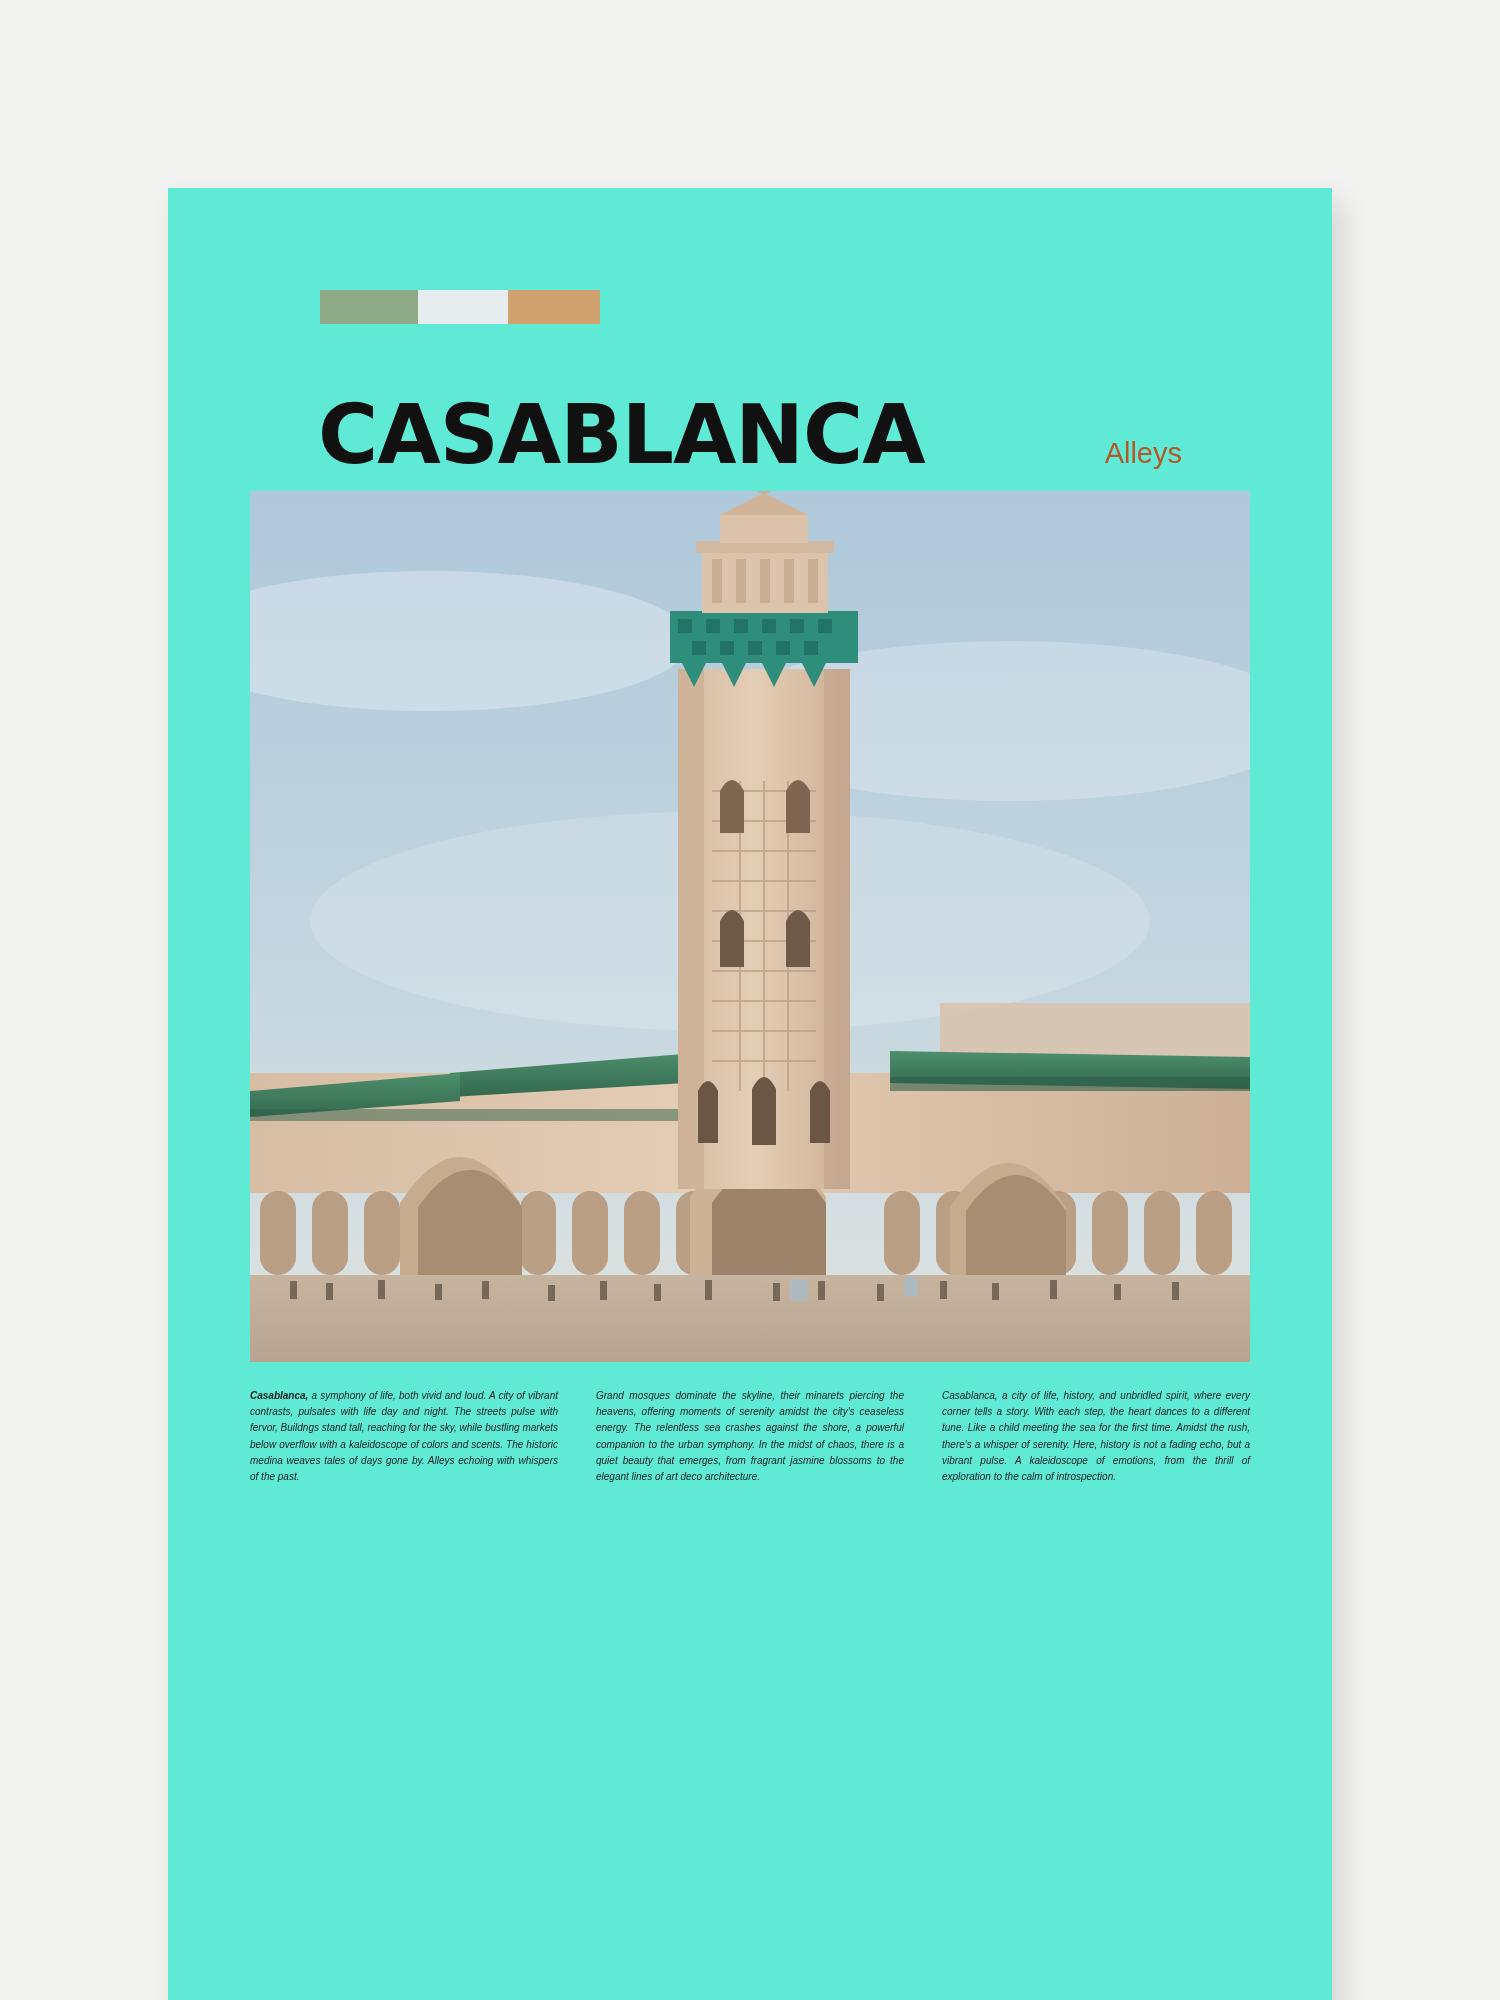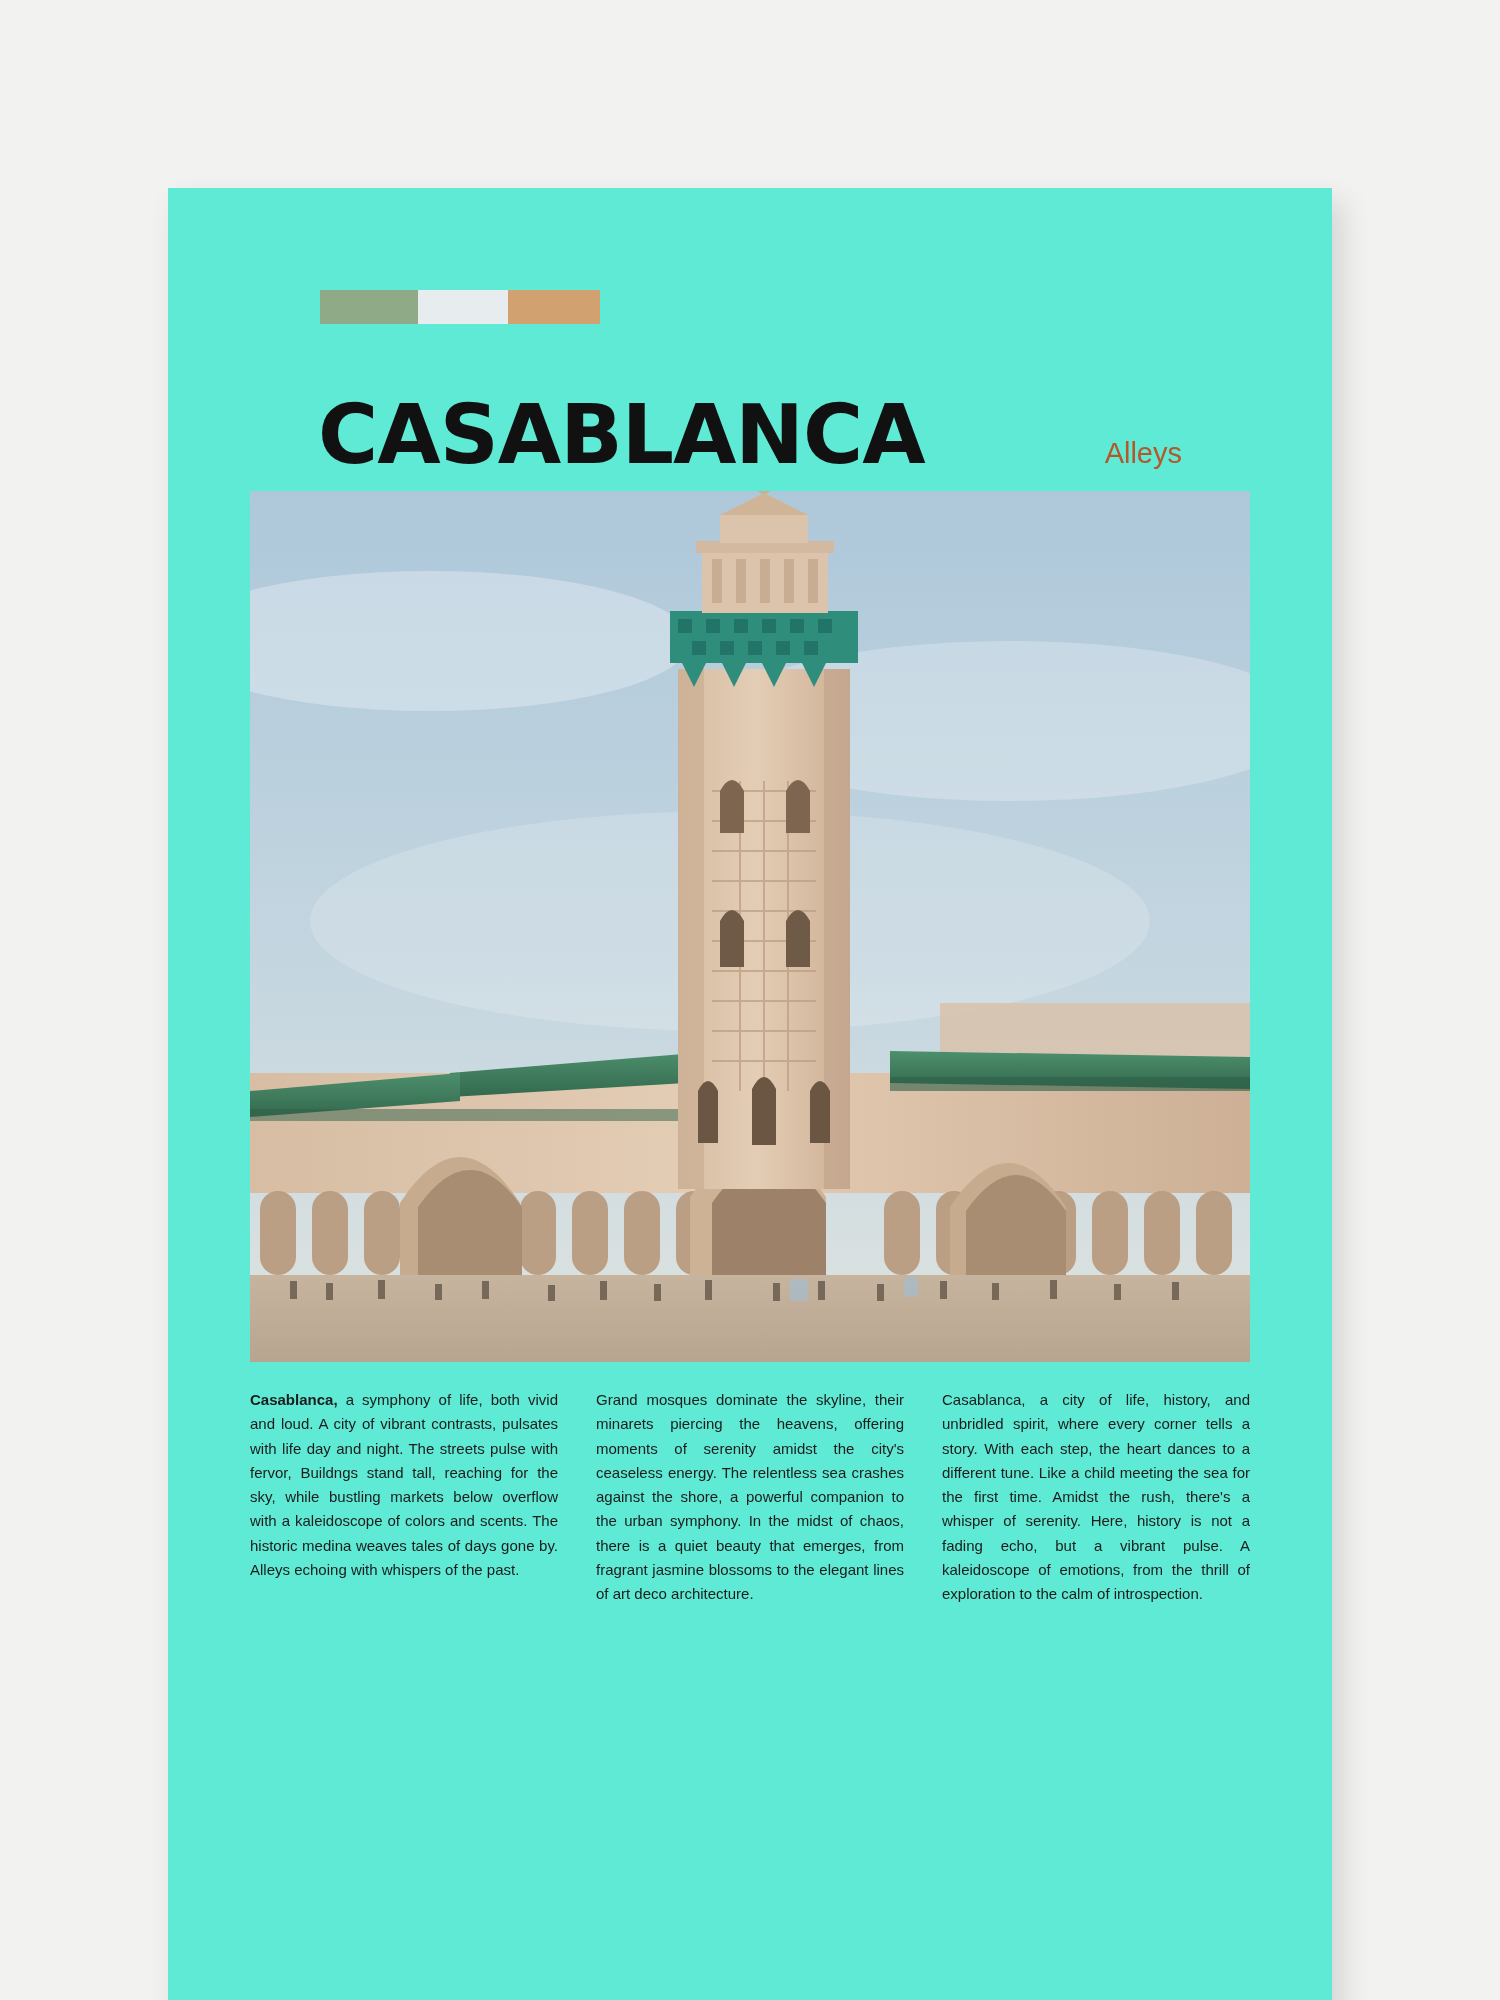--- a/index.html
+++ b/index.html
@@ -88,24 +88,25 @@
     position: absolute;
     left: 82px;
     top: 1200px;
     width: 1000px;
     display: flex;
     gap: 38px;
   }
   .col {
     width: 308px;
     font-family: "Liberation Sans", sans-serif;
-    font-size: 15px;
+    font-size: 10px;
     line-height: 1.62;
     color: #1c1c1c;
     text-align: justify;
+    font-style: italic;
   }
   .col b { font-weight: bold; }
 </style>
 </head>
 <body>
 
 <div class="canvas">
   <div class="poster">
 
     <div class="swatches">

